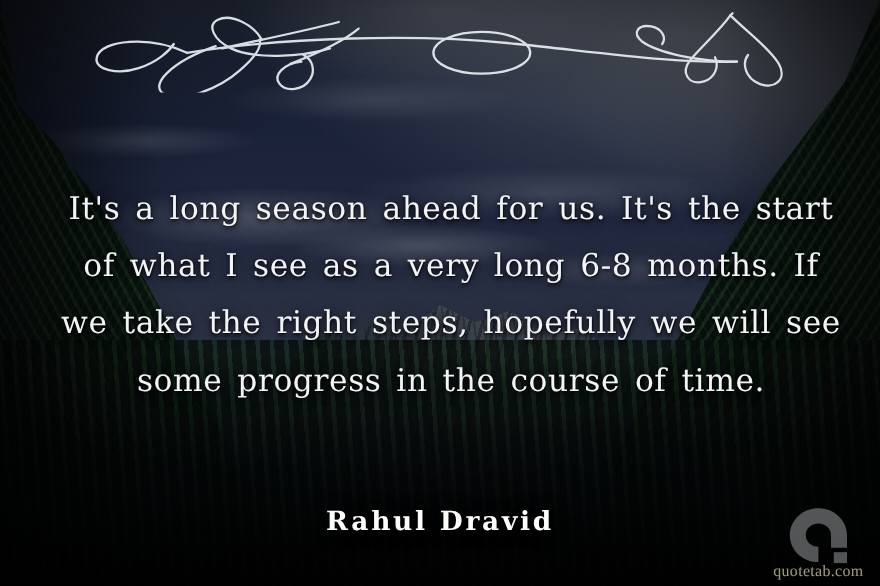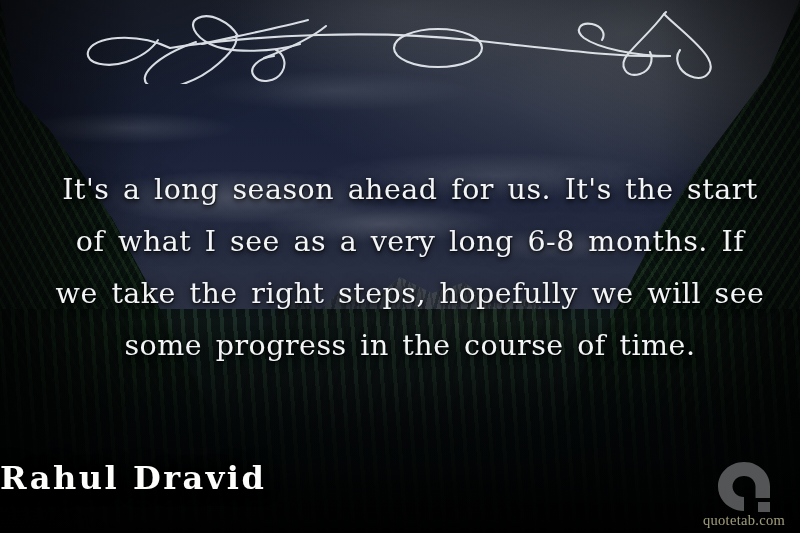--- a/index.html
+++ b/index.html
@@ -177,23 +177,24 @@
       0 2px 4px rgba(0,0,0,.85),
       0 0 14px rgba(0,0,0,.55),
       1px 1px 0 rgba(0,0,0,.35);
     white-space:pre-line;
     margin-left:20px;
   }
 
   #author-name {
     position:absolute;
     left:0; right:0; top:459px;
+    text-align:center;
     font-family:"DejaVu Serif", serif;
     font-weight:bold;
-    font-size:32px;
+    font-size:24px;
     letter-spacing:2.5px;
     color:#fdfdfb;
     text-shadow:
       0 3px 6px rgba(0,0,0,.9),
       0 0 16px rgba(0,0,0,.7);
   }
 
   #watermark {
     position:absolute;
     right:10px; bottom:6px;

